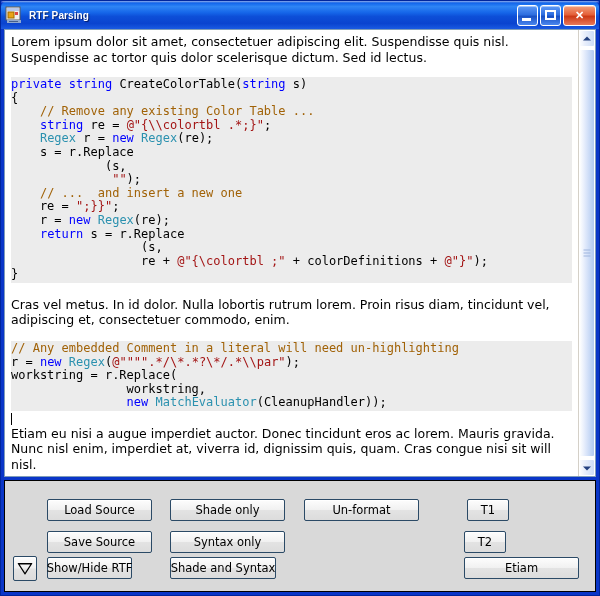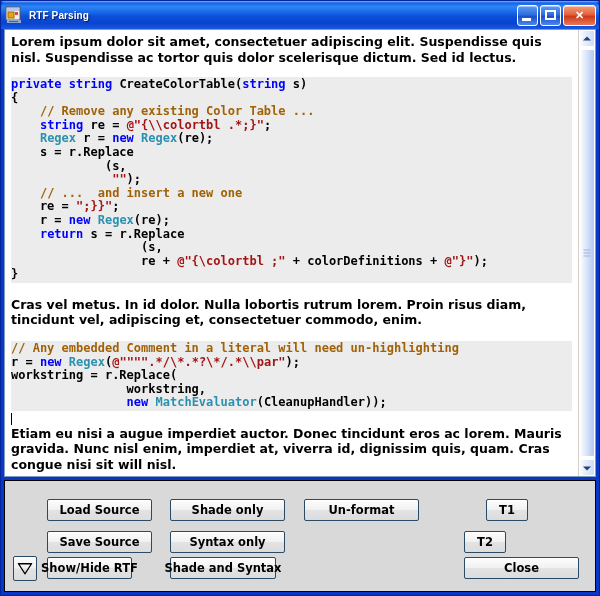--- a/index.html
+++ b/index.html
@@ -86,21 +86,21 @@
     width: 11px; height: 10px;
     border: 2px solid #fff; box-sizing: border-box;
   }
 
   
   .client {
     flex: 1 1 auto;
     background: #0a36c8;
     padding: 0 3px 3px 3px;
     box-sizing: border-box;
-    display: flex; flex-direction: column; font-weight: bold;
+    display: flex; flex-direction: column;
   }
 
   
   .rtf-area {
     flex: 1 1 auto;
     background: #ffffff;
     border: 1px solid #7f9db9;
     box-sizing: border-box;
     display: flex;
     position: relative;
@@ -325,19 +325,19 @@
       <div class="btn" style="left:42px;  top:18px; width:105px;">Load Source</div>
       <div class="btn" style="left:42px;  top:50px; width:105px;">Save Source</div>
       <div class="btn" style="left:42px;  top:76px; width:85px;">Show/Hide RTF</div>
 
       <div class="btn" style="left:165px; top:18px; width:115px;">Shade only</div>
       <div class="btn" style="left:165px; top:50px; width:115px;">Syntax only</div>
       <div class="btn" style="left:165px; top:76px; width:106px;">Shade and Syntax</div>
 
       <div class="btn" style="left:299px; top:18px; width:115px;">Un-format</div>
 
-      <div class="btn" style="left:481px; top:18px; width:42px;">T1</div>
+      <div class="btn" style="left:462px; top:18px; width:42px;">T1</div>
       <div class="btn" style="left:459px; top:50px; width:42px;">T2</div>
-      <div class="btn" style="left:459px; top:76px; width:115px;">Close</div>
+      <div class="btn" style="left:459px; top:76px; width:115px;">Etiam</div>
     </div>
 
   </div>
 </div>
 
 </body></html>

